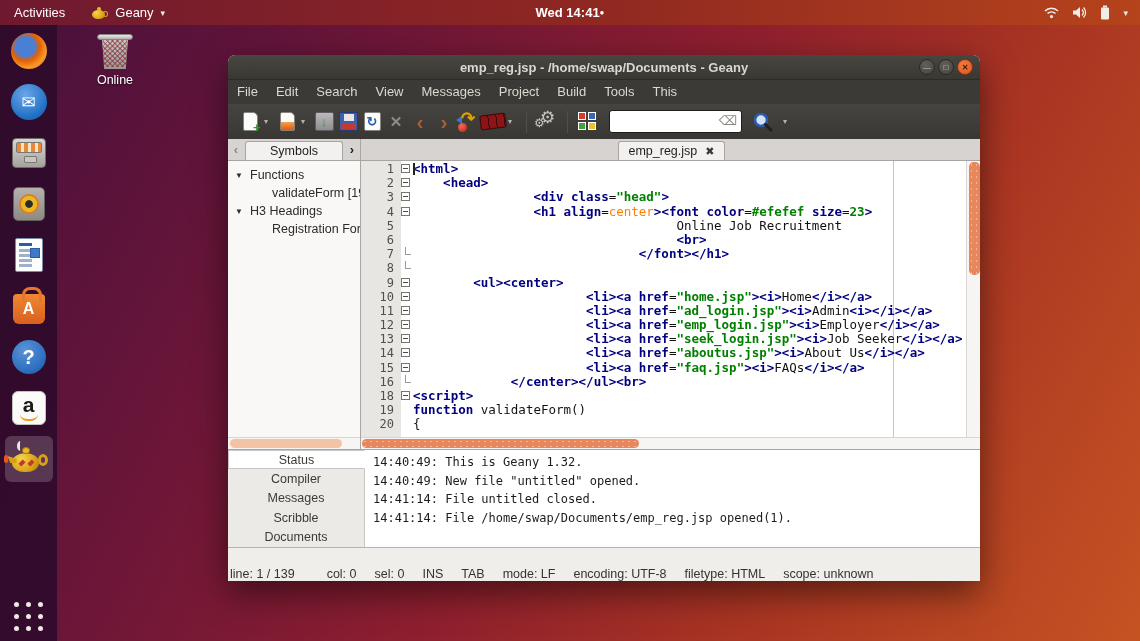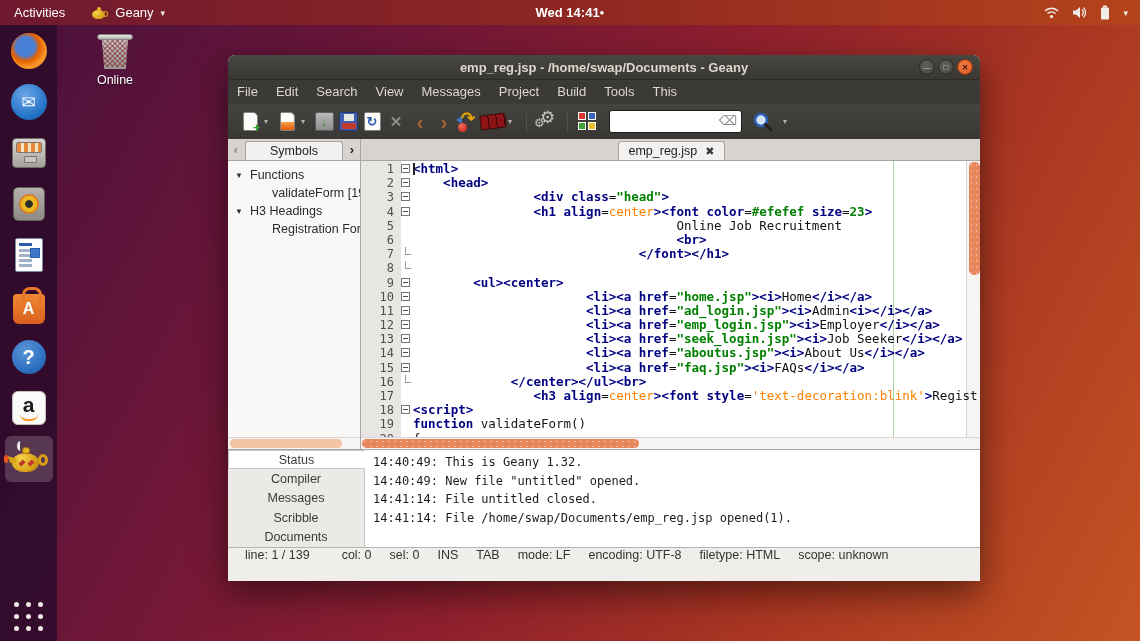--- a/index.html
+++ b/index.html
@@ -170,22 +170,22 @@
     background-image:radial-gradient(rgba(255,255,255,.4) 1px, transparent 1px); background-size:5px 6px; }
 
   
   .messages { flex:0 0 97px; border-top:1px solid #a8a4a1; display:flex; background:#fff; }
   .msg-tabs { width:137px; flex:0 0 137px; background:#eceae7; border-right:1px solid #c9c5c2; display:flex; flex-direction:column; }
   .msg-tab { height:19.4px; display:flex; align-items:center; justify-content:center; font-size:12.5px; color:#3c3b38; border:1px solid transparent; }
   .msg-tab.active { background:#fff; border-color:#c9c5c2; border-right-color:#fff; margin-right:-1px; }
   .msg-body { flex:1; background:#fff; padding:3px 8px; font-family:"DejaVu Sans Mono", monospace; font-size:12px; line-height:18.6px; color:#1c1c1c; overflow:hidden; }
 
   
-  .statusbar { flex:1; border-top:1px solid #b7b3b0; background:#f0eeeb; display:flex; align-items:flex-start;
-    padding-left:17px; gap:18px; font-size:12.5px; color:#34332f; }
+  .statusbar { flex:1; border-top:1px solid #b7b3b0; background:#f0eeeb; display:flex; align-items:flex-end;
+    padding-left:2px; gap:18px; font-size:12.5px; color:#34332f; }
   .statusbar span:first-child { margin-right:14px; }
 </style>
 </head>
 <body>
 
 <div class="screen">
 
   <div class="topbar">
     <div class="tb-left">
       <span>Activities</span>
@@ -529,25 +529,20 @@
                 <span class="code">                       <span class="tk-g">&lt;li&gt;&lt;a </span><span class="tk-a">href</span><span class="tk-q">=</span><span class="tk-s">"faq.jsp"</span><span class="tk-g">&gt;&lt;i&gt;</span><span class="tk-t">FAQs</span><span class="tk-g">&lt;/i&gt;&lt;/a&gt;</span></span>
               </div>
               <div class="code-row">
                 <span class="ln">16</span>
                 <span class="fold-cell">
                   <i class="fm-end" style="position: absolute;"></i>
                 </span>
                 <span class="code">             <span class="tk-g">&lt;/center&gt;&lt;/ul&gt;&lt;br&gt;</span></span>
               </div>
               <div class="code-row">
-                <span class="ln">17</span>
-                <span class="fold-cell"></span>
-                <span class="code">                <span class="tk-g">&lt;h3 </span><span class="tk-a">align</span><span class="tk-q">=</span><span class="tk-o">center</span><span class="tk-g">&gt;&lt;font </span><span class="tk-a">style</span><span class="tk-q">=</span><span class="tk-o">'text-decoration:blink'</span><span class="tk-g">&gt;</span><span class="tk-t">Regist</span></span>
-              </div>
-              <div class="code-row">
                 <span class="ln">18</span>
                 <span class="fold-cell">
                   <i class="fm-box" style="position: absolute;"></i>
                 </span>
                 <span class="code"><span class="tk-g">&lt;script&gt;</span></span>
               </div>
               <div class="code-row">
                 <span class="ln">19</span>
                 <span class="fold-cell">
                   <i class="fm-line" style="position: absolute;"></i>

